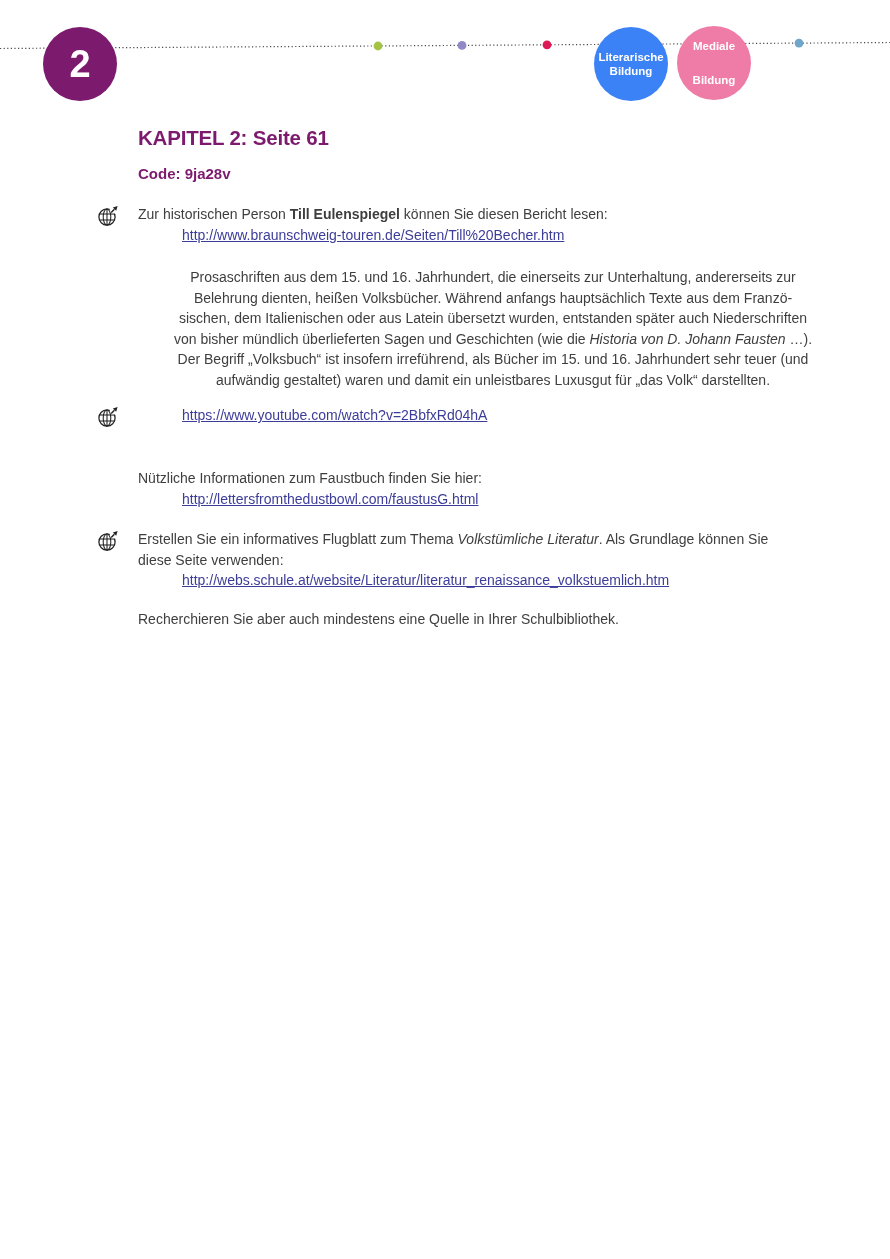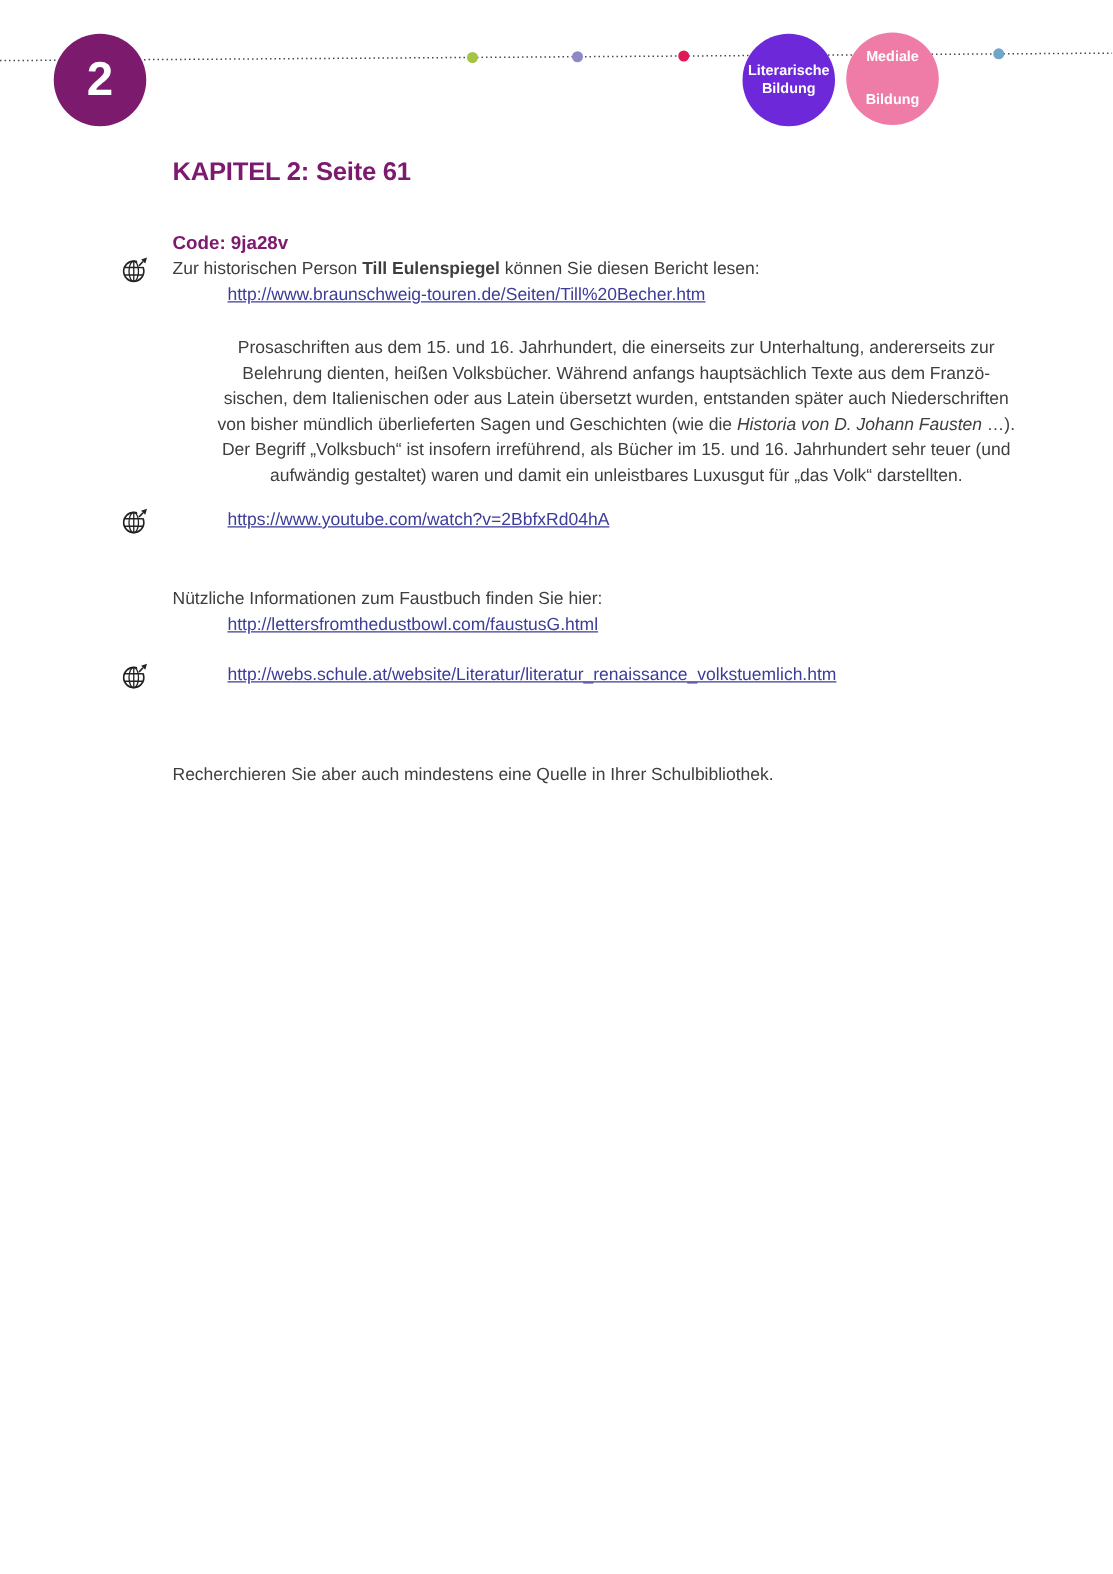--- a/index.html
+++ b/index.html
@@ -52,21 +52,20 @@
     font-weight: bold;
     letter-spacing: -0.2px;
     color: var(--accent, #7c1a6e);
   }
   .code-label {
     position: absolute;
     left: 138px; top: 165px;
     font-size: 15px;
     font-weight: bold;
     color: var(--accent, #7c1a6e);
-    margin-top: 21px;
   }
   .section {
     position: absolute;
     left: 138px;
     width: 710px;
     font-size: 14px;
     line-height: 20.5px;
     color: var(--body, #3f3e3e);
   }
   .section .globe-icon {
@@ -95,21 +94,21 @@
   <circle cx="378" cy="46.0" r="4.4" fill="#a5c445"></circle>
       <circle cx="462" cy="45.4" r="4.4" fill="#8f8ac5"></circle>
       <circle cx="547" cy="44.8" r="4.4" fill="#dd1a55"></circle>
       <circle cx="799" cy="43.1" r="4.4" fill="#6fa6ca"></circle>
     </svg>
 
   <div class="chapter-circle">
     <span>2</span>
   </div>
 
-  <div class="badge badge-0" style="background: #6d28d9;">
+  <div class="badge badge-0" style="background: #3b82f6;">
     <span>Literarische</span>
     <span>Bildung</span>
   </div>
   <div class="badge badge-1" style="background: rgb(239, 124, 167);">
     <span>Mediale</span>
     <span>Bildung</span>
   </div>
 
   <h1 class="page-title">KAPITEL 2: Seite 61</h1>
   <div class="code-label">Code: 9ja28v</div>
@@ -159,19 +158,20 @@
       <circle cx="10" cy="13" r="8.1"></circle>
       <ellipse cx="10" cy="13" rx="3.8" ry="8.1" stroke-width="1.05"></ellipse>
       <line x1="10" y1="4.9" x2="10" y2="21.1" stroke-width="1.05"></line>
       <line x1="2.5" y1="10" x2="17.5" y2="10" stroke-width="1.05"></line>
       <line x1="2.5" y1="16" x2="17.5" y2="16" stroke-width="1.05"></line>
     </g>
     <circle cx="17.3" cy="5" r="4.6" fill="#ffffff"></circle>
     <line x1="14.2" y1="8.6" x2="17.4" y2="5.2" stroke="#222222" stroke-width="1.4"></line>
     <polygon points="15.9,3.6 20.6,2.0 19.2,6.8" fill="#222222"></polygon>
   </svg>
+        <div class="rich"><span>Erstellen Sie ein informatives Flugblatt zum Thema </span><span class="i">Volkstümliche Literatur</span><span>. Als Grundlage können Sie</span><br><span>diese Seite verwenden:</span></div>
         <a class="link" href="#">http://webs.schule.at/website/Literatur/literatur_renaissance_volkstuemlich.htm</a>
       </div>
       <div class="section" style="top: 609px;">
         <div class="rich"><span>Recherchieren Sie aber auch mindestens eine Quelle in Ihrer Schulbibliothek.</span></div>
       </div>
     </div>
 </div>
 
 </body></html>

